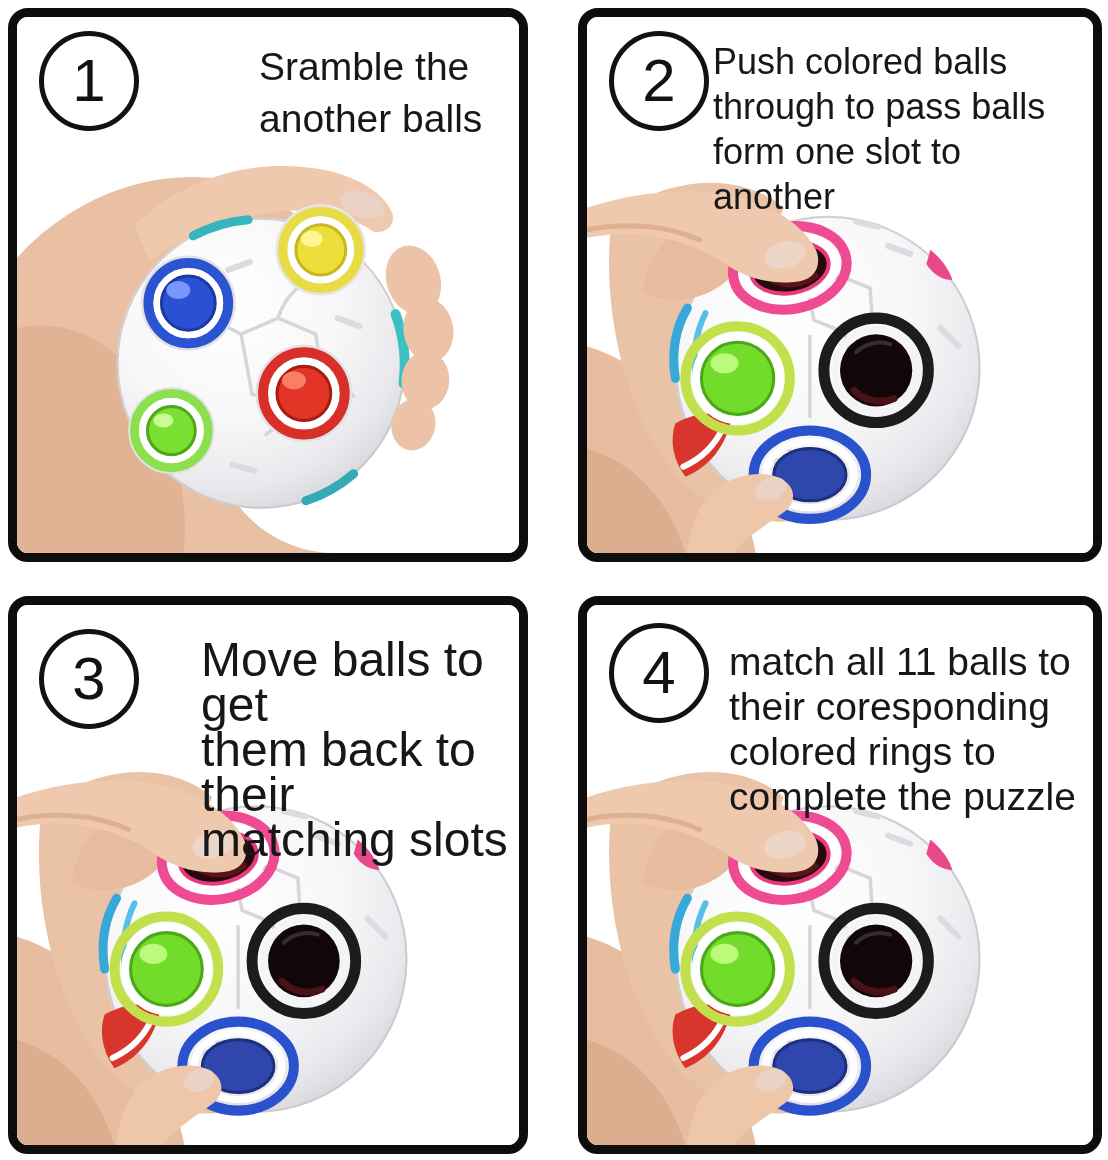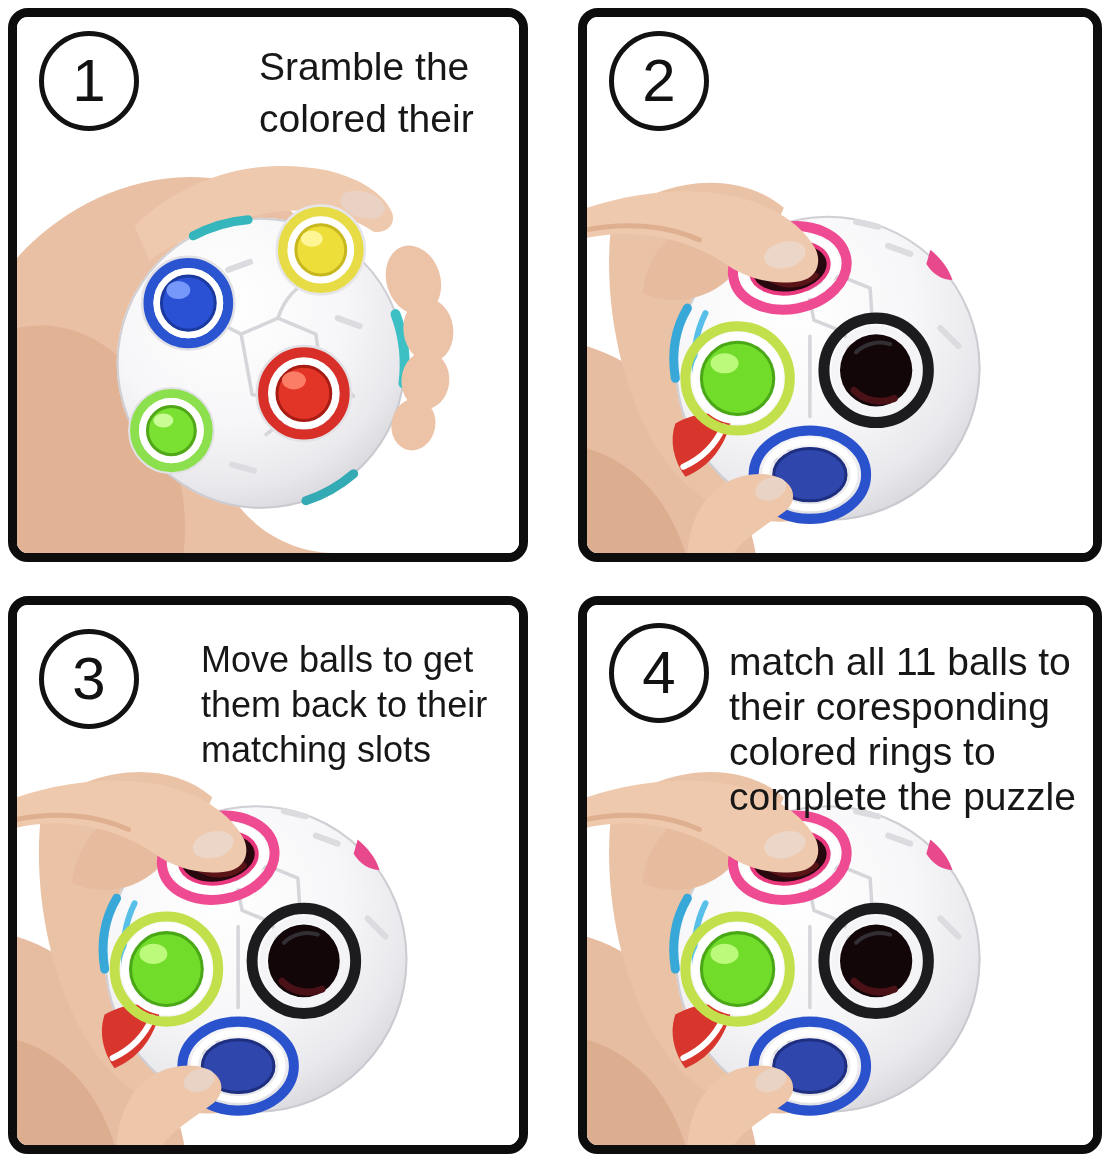--- a/index.html
+++ b/index.html
@@ -26,21 +26,21 @@
     font-size:60px;line-height:1;color:#121212;background:rgba(255,255,255,.0);
   }
   .p3 .step-num{top:24px}
   .p4 .step-num{top:18px}
 
   .instruction{
     position:absolute;white-space:pre-line;color:#171717;letter-spacing:0;
   }
   .p1 .instruction{left:242px;top:24px;font-size:39px;line-height:52px}
   .p2 .instruction{left:126px;top:22px;font-size:36px;line-height:45px}
-  .p3 .instruction{left:184px;top:32px;font-size:36px;line-height:45px}
+  .p3 .instruction{left:184px;top:32px;font-size:48px;line-height:45px}
   .p4 .instruction{left:142px;top:34px;font-size:39px;line-height:45px}
 
   .defs-holder{position:absolute;width:0;height:0;overflow:hidden}
 </style>
 </head>
 <body>
 
 <svg class="defs-holder" aria-hidden="true">
   <defs>
     <radialGradient id="ballG" cx="0.38" cy="0.30" r="0.80">
@@ -217,30 +217,34 @@
 </svg>
 
 <section class="panel p1">
   <svg class="photo" viewBox="0 0 504 534" preserveAspectRatio="none" role="img">
     <use href="#photoA"></use>
   </svg>
   <div class="step-num">
     <span>1</span>
   </div>
   <div class="instruction">Sramble the
-colored their</div>
+another balls</div>
 </section>
 
 <section class="panel p2">
   <svg class="photo" viewBox="0 0 504 534" preserveAspectRatio="none" role="img">
     <use href="#photoB"></use>
   </svg>
   <div class="step-num">
     <span>2</span>
   </div>
+  <div class="instruction">Push colored balls
+through to pass balls
+form one slot to
+another</div>
 </section>
 
 <section class="panel p3">
   <svg class="photo" viewBox="0 0 504 534" preserveAspectRatio="none" role="img">
     <use href="#photoB"></use>
   </svg>
   <div class="step-num">
     <span>3</span>
   </div>
   <div class="instruction">Move balls to get

